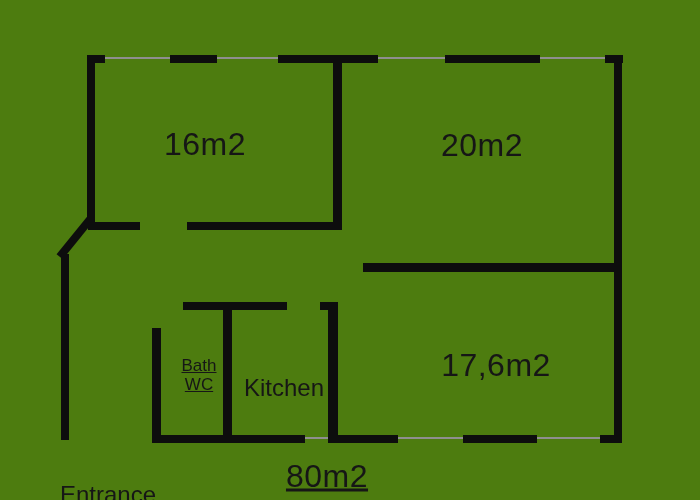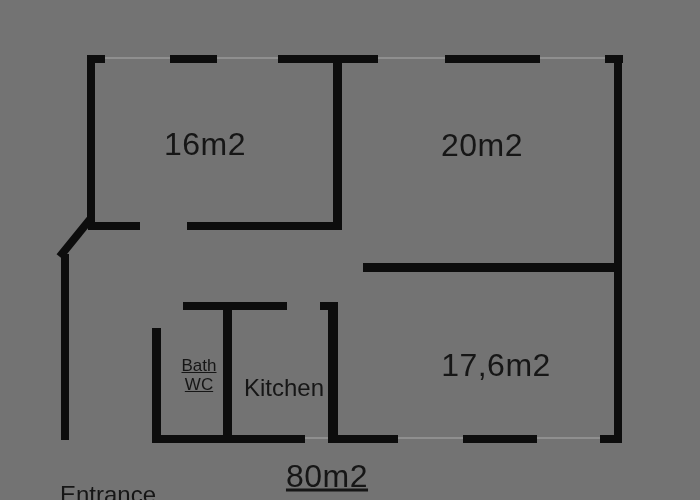--- a/index.html
+++ b/index.html
@@ -5,21 +5,21 @@
   html, body {
     margin: 0;
     padding: 0;
     background: #ffffff;
     font-family: "Liberation Sans", sans-serif;
   }
   #plan {
     position: relative;
     width: 700px;
     height: 500px;
-    background: #737373;
+    background: #4d7c0f;
     overflow: hidden;
   }
   .w {
     position: absolute;
     background: #0d0d0d;
   }
   .win {
     position: absolute;
     background: #8f8f8f;
   }

